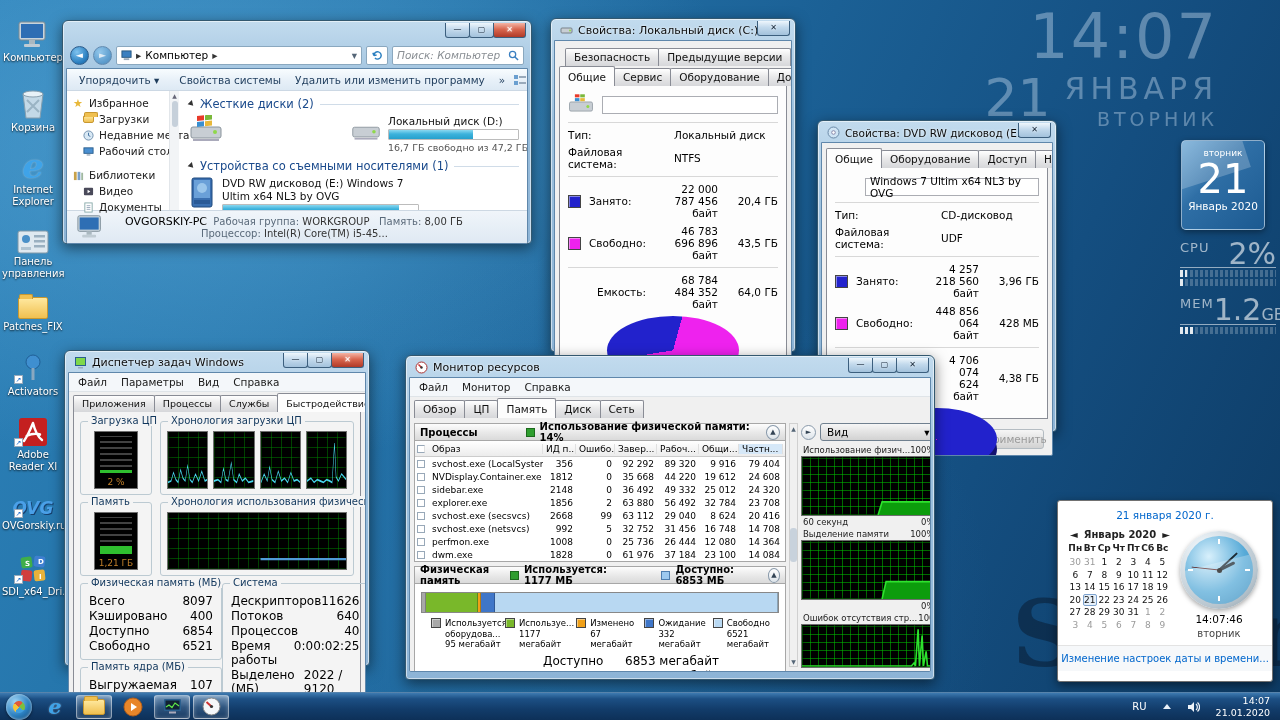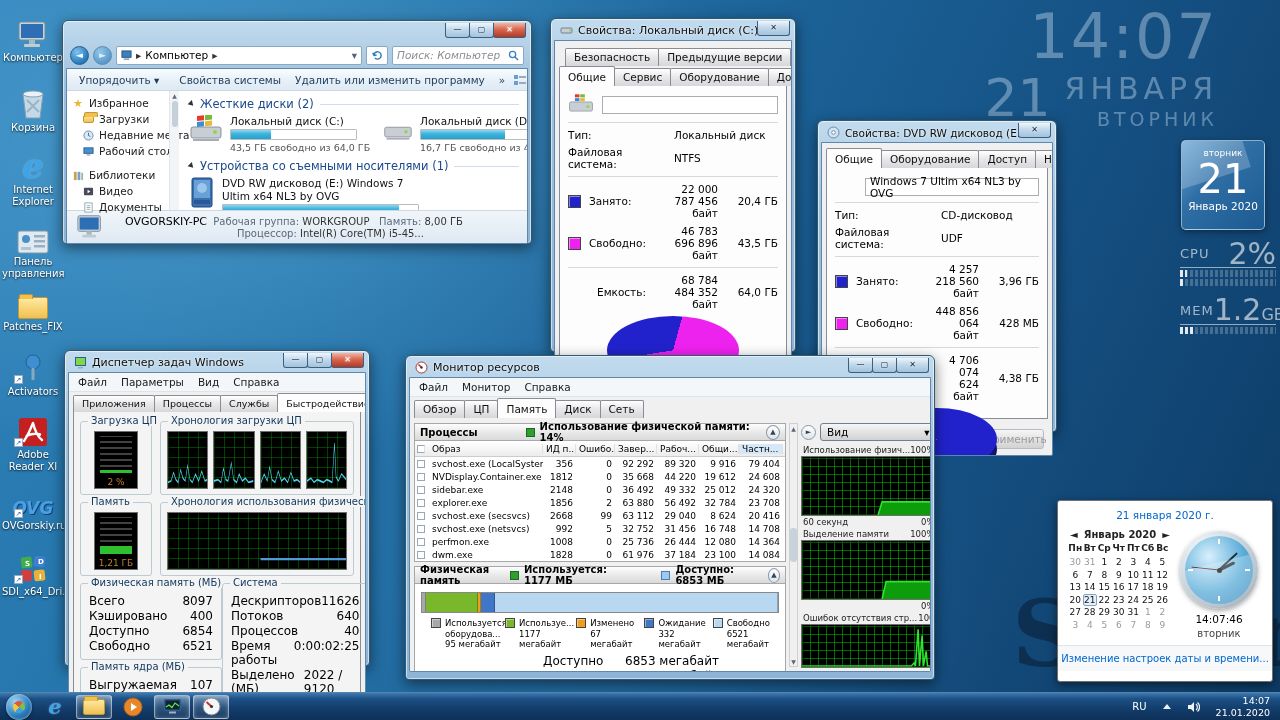--- a/index.html
+++ b/index.html
@@ -123,21 +123,21 @@
   .bc-month{font-size:30px;letter-spacing:5px;margin-top:2px}
   .bc-wd{font-size:19px;letter-spacing:4px;margin-top:6px}
   .gadget{position:absolute;color:#fff}
   .cal-tile{width:84px;height:90px;border-radius:5px;border:1px solid rgba(255,255,255,.5);box-shadow:0 2px 6px rgba(0,0,0,.4);
     background:linear-gradient(135deg,#6aa6d4 0%,#2f6fa6 40%,#1c5a91 100%);text-align:center;overflow:hidden;position:relative}
   .cal-tile::before{content:"";position:absolute;left:-20px;top:-30px;width:80px;height:70px;background:rgba(255,255,255,.22);transform:rotate(-18deg)}
   .ct-wd{font-size:9px;margin-top:7px;position:relative}
   .ct-day{font-size:40px;line-height:1.05;position:relative}
   .ct-my{font-size:10.5px;position:relative}
   .meter{color:rgba(255,255,255,.6)}
-  .m-row{display:flex;align-items:center;justify-content:space-between;border-bottom:1px solid rgba(255,255,255,.55)}
+  .m-row{display:flex;align-items:flex-start;justify-content:space-between;border-bottom:1px solid rgba(255,255,255,.55)}
   .m-lab{font-size:13px;letter-spacing:1px}
   .m-val{font-size:30px;line-height:.9}
   .m-unit{font-size:16px}
   .m-bar{height:7px;margin-top:2px;background:repeating-linear-gradient(90deg,rgba(255,255,255,.22) 0 3px,transparent 3px 5px);position:relative}
   .m-bar .lit{position:absolute;left:0;top:0;bottom:0;background:repeating-linear-gradient(90deg,rgba(255,255,255,.85) 0 3px,transparent 3px 5px)}
   .wmark{position:absolute;font-family:"DejaVu Serif","Liberation Serif",serif;font-weight:bold;font-size:92px;color:rgba(8,24,44,.5);letter-spacing:-2px}
   
   .calfly{position:absolute;background:#fff;border:1px solid #717171;border-radius:3px;box-shadow:0 3px 10px rgba(0,0,0,.5);overflow:hidden}
   .cf-hdr{text-align:center;color:#0066cc;font-size:10.5px;padding:8px 0 4px}
   .cf-body{display:flex;padding:2px 6px 0 10px}
@@ -426,27 +426,20 @@
                 <rect x="2" y="12" width="30" height="11" rx="2" fill="#c8ced4" stroke="#8a949c"></rect>
                 <rect x="4" y="24" width="26" height="2" fill="#aab"></rect>
                 <ellipse cx="26" cy="17" rx="2" ry="2" fill="#8fd84a"></ellipse>
                 <g transform="translate(8,1)">
                   <rect x="0" y="0" width="7" height="5" fill="#e83a2a" transform="skewY(-6)"></rect>
                   <rect x="8" y="0" width="7" height="5" fill="#7ab83a" transform="skewY(-6)"></rect>
                   <rect x="0" y="6" width="7" height="5" fill="#3a8fd0" transform="skewY(-6)"></rect>
                   <rect x="8" y="6" width="7" height="5" fill="#e8b83a" transform="skewY(-6)"></rect>
                 </g>
               </svg>
-            <div class="dtxt">
-              <div class="dname">Локальный диск (C:)</div>
-              <div class="dbar">
-                  <div class="dfill" style="width: 32%;"></div>
-                </div>
-              <div class="dinfo">43,5 ГБ свободно из 64,0 ГБ</div>
-            </div>
           </div>
           <div class="ditem">
             <svg width="30" height="28" viewBox="0 0 34 28">
                 <rect x="2" y="12" width="30" height="11" rx="2" fill="#c8ced4" stroke="#8a949c"></rect>
                 <rect x="4" y="24" width="26" height="2" fill="#aab"></rect>
                 <ellipse cx="26" cy="17" rx="2" ry="2" fill="#8fd84a"></ellipse>
               </svg>
             <div class="dtxt">
               <div class="dname">Локальный диск (D:)</div>
               <div class="dbar">
@@ -483,21 +476,21 @@
       <svg width="30" height="26" viewBox="0 0 34 30">
           <rect x="3" y="2" width="26" height="18" rx="2" fill="#c8d4dc" stroke="#7a8a94"></rect>
           <rect x="5" y="4" width="22" height="14" fill="#2e6eb4"></rect>
           <rect x="13" y="20" width="6" height="4" fill="#aab8c0"></rect>
           <rect x="8" y="24" width="16" height="3" rx="1" fill="#c0ccd4"></rect>
         </svg>
       <div>
         <div class="stx"><b style="font-size:11px">OVGORSKIY-PC</b>
           &nbsp;<span class="stl">Рабочая группа:</span> <span>WORKGROUP</span>
           &nbsp;&nbsp;<span class="stl">Память:</span> <span>8,00 ГБ</span></div>
-        <div class="stx" style="margin-left:112px"><span class="stl">Процессор:</span> <span>Intel(R) Core(TM) i5-45...</span></div>
+        <div class="stx" style="margin-left:76px"><span class="stl">Процессор:</span> <span>Intel(R) Core(TM) i5-45...</span></div>
       </div>
     </div>
   </div>
 </div>
 
 <div class="win" id="propsC" style="left:550px;top:18px;width:246px;height:334px;z-index:4">
   <div class="cap">
     <svg class="cico" viewBox="0 0 13 13">
         <rect x="1" y="4" width="11" height="5" rx="1" fill="#c8ced4" stroke="#78828a"></rect>
         <circle cx="10" cy="6.5" r="1" fill="#8fd84a"></circle>

